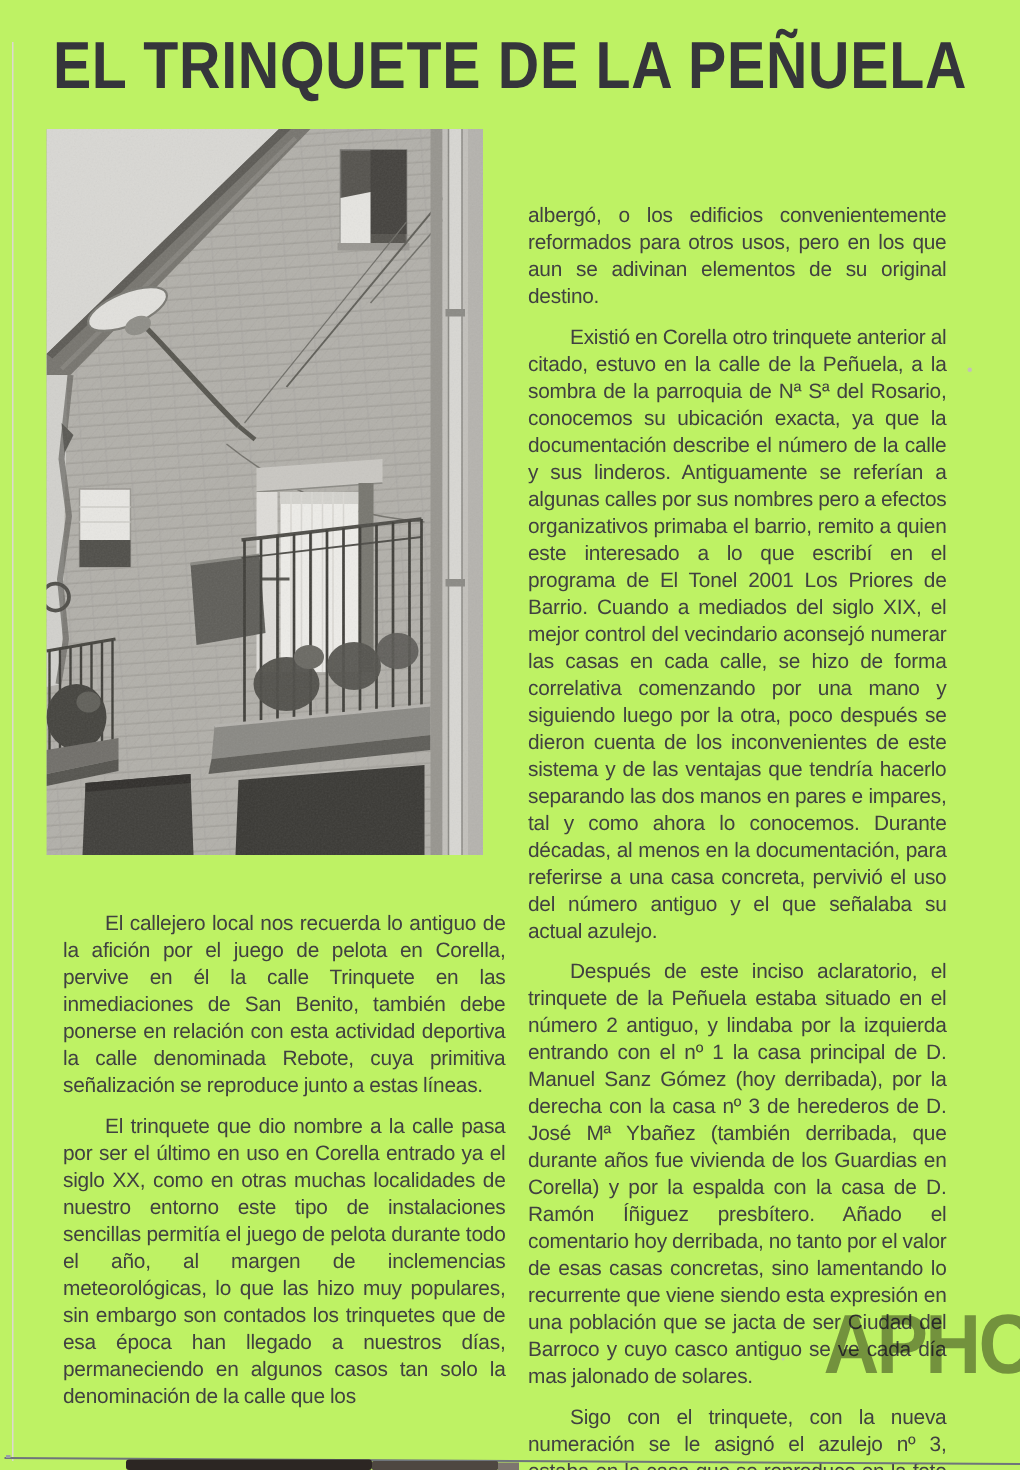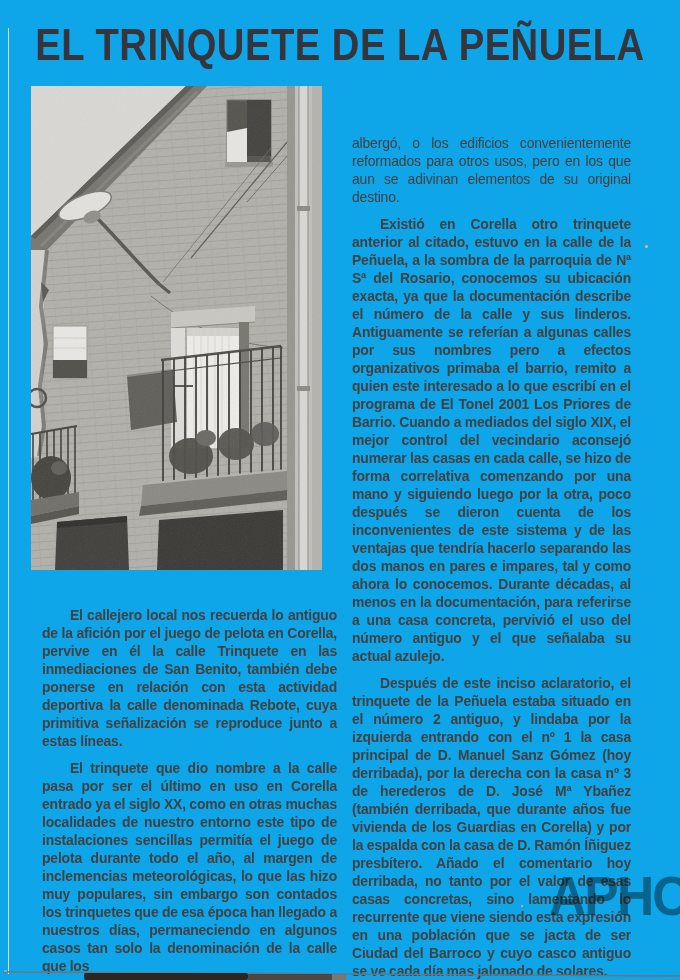--- a/index.html
+++ b/index.html
@@ -1,36 +1,36 @@
 <!DOCTYPE html>
 <html lang="es"><head>
 <meta charset="utf-8">
 <style>
   html, body { margin:0; padding:0; background:#e8e6e1; }
   .page {
     position:relative; width:680px; height:980px; overflow:hidden;
-    background:#0ea5e9;
+    background:#bef264;
     font-family:"Liberation Sans", sans-serif;
     color:#414141;
   }
   .scan-line-left{ position:absolute; left:8px; top:28px; width:1px; height:946px;
     background:#ddd8d1; }
   .title{
     position:absolute; top:20px; left:0; width:100%; text-align:center;
     font-size:39px; font-weight:bold; color:#35353b; letter-spacing:0.5px;
     white-space:nowrap; transform:scale(0.98,1.14); transform-origin:center top;
     margin:0;
   }
   .photo{ position:absolute; left:31px; top:86px; width:291px; height:484px; margin:0; }
   .photo svg{ display:block; width:291px; height:484px; }
   .col{ position:absolute; text-align:justify;
     font-size:13.9px; line-height:18px; letter-spacing:-0.15px; word-spacing:-0.3px;
     hyphens:auto; -webkit-hyphens:auto; }
   .col p{ margin:0 0 9px 0; }
-  .col p.indent{ text-indent:28px;font-weight:bold; }
+  .col p.indent{ text-indent:28px; }
   .col-left{ left:42px; top:606px; width:295px; }
   .col-right{ left:352px; top:86px; width:279px;margin-top:48px; }
   .watermark{
     position:absolute; left:549px; top:868px; margin:0;
     font-size:56px; font-weight:bold; color:#474747; opacity:0.55;
     letter-spacing:-2px; transform:scaleX(0.92); transform-origin:left top;
     mix-blend-mode:multiply; line-height:1;
   }
   .bottom-edge{ position:absolute; left:0; top:966px; width:680px; height:14px; }
   .speck{ position:absolute; border-radius:50%; background:#c4c0b8; }

